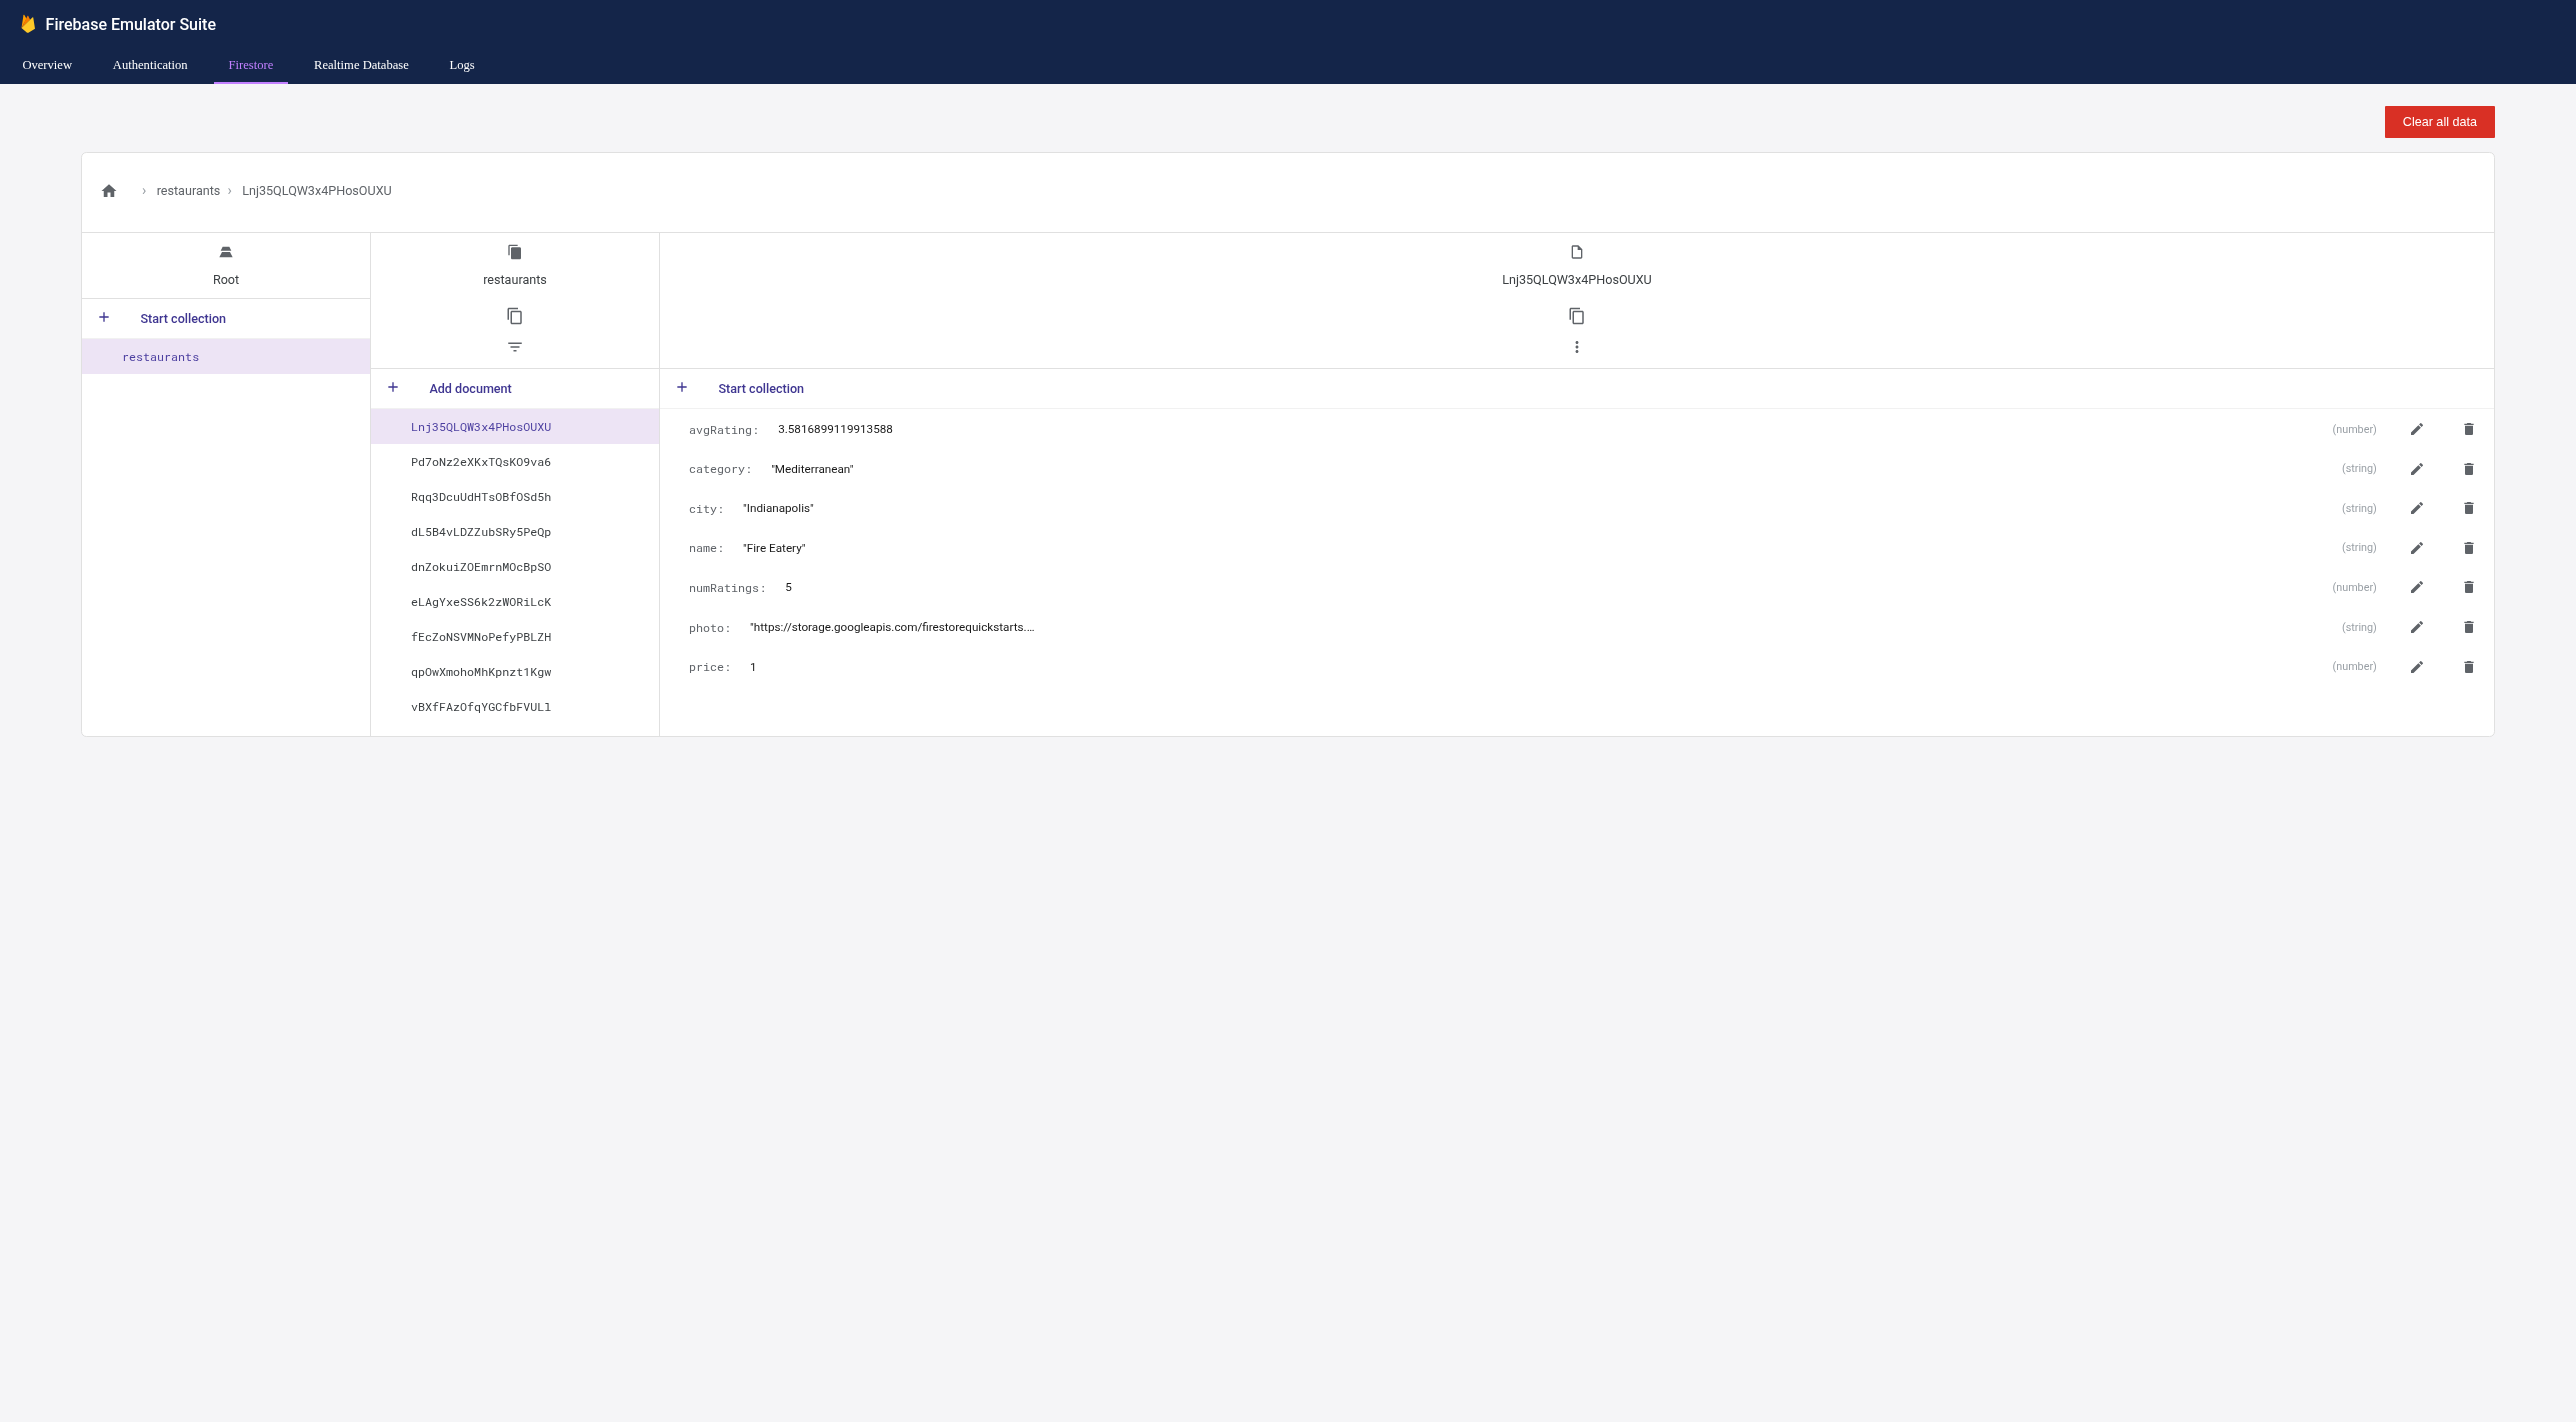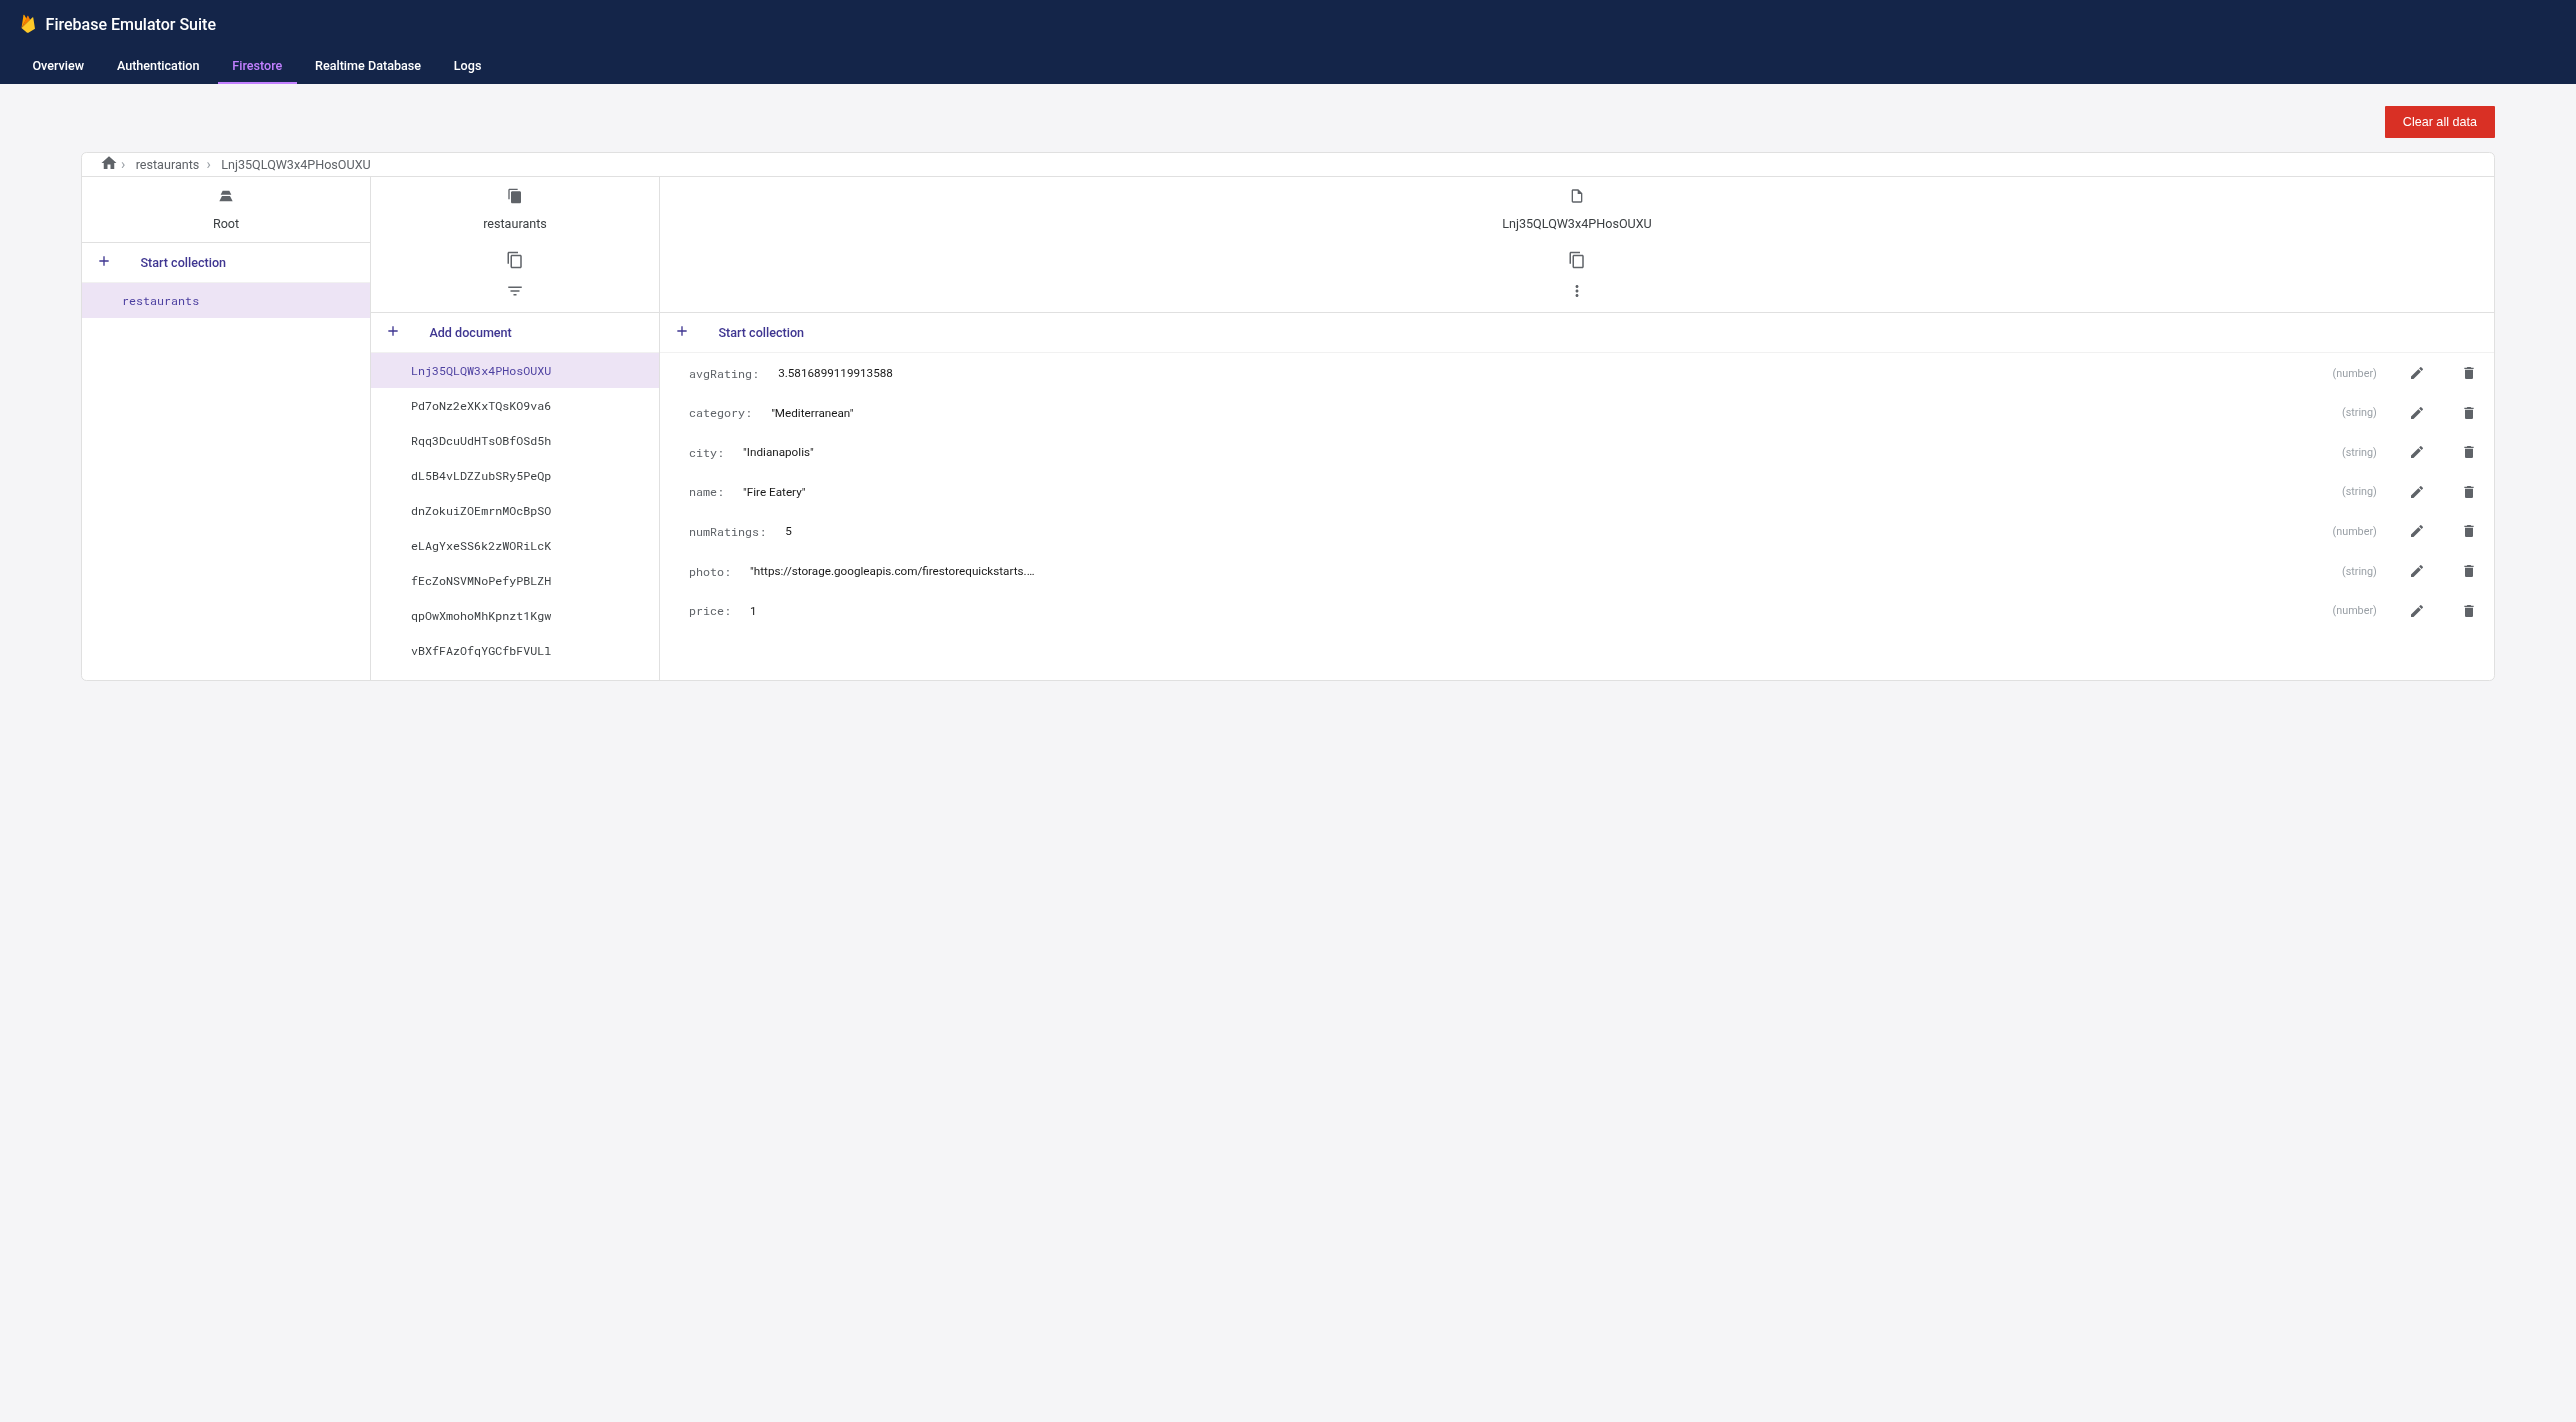--- a/index.html
+++ b/index.html
@@ -23,23 +23,24 @@
     .firebase-logo {
       width: 21.6px;
       height: 21.6px;
     }
     .header-title {
       font-size: 16px;
       font-weight: 500;
     }
     .tabs {
       display: flex;
-      padding: 0 18px;
-      gap: 4px;
+      padding: 0 8px;
+      gap: 12px;
       margin-top: 14.4px;
+      font-family: Liberation Serif, serif;
     }
     .tab {
       padding: 9px 14.4px;
       color: #fff;
       cursor: pointer;
       font-size: 12.6px;
       font-weight: 500;
       border-bottom: 2.7px solid transparent;
     }
     .tab.active {
@@ -63,24 +64,23 @@
     }
     .panel {
       margin: 0 81px 36px 81px;
       background: #fff;
       border: 0.9px solid #e0e0e0;
       border-radius: 5.4px;
       overflow: hidden;
     }
     .breadcrumbs {
       display: flex;
-      align-items: center;
-      padding: 1px 18px;
+      padding: 29px 18px;
       border-bottom: 0.9px solid #e0e0e0;
-      gap: 3px;
+      gap: 24px;
       color: #5f6368;
       font-size: 12.6px;
     }
     .breadcrumb-sep {
       color: #9aa0a6;
       font-size: 14.4px;
     }
     .columns {
       display: flex;
       height: 503px;

